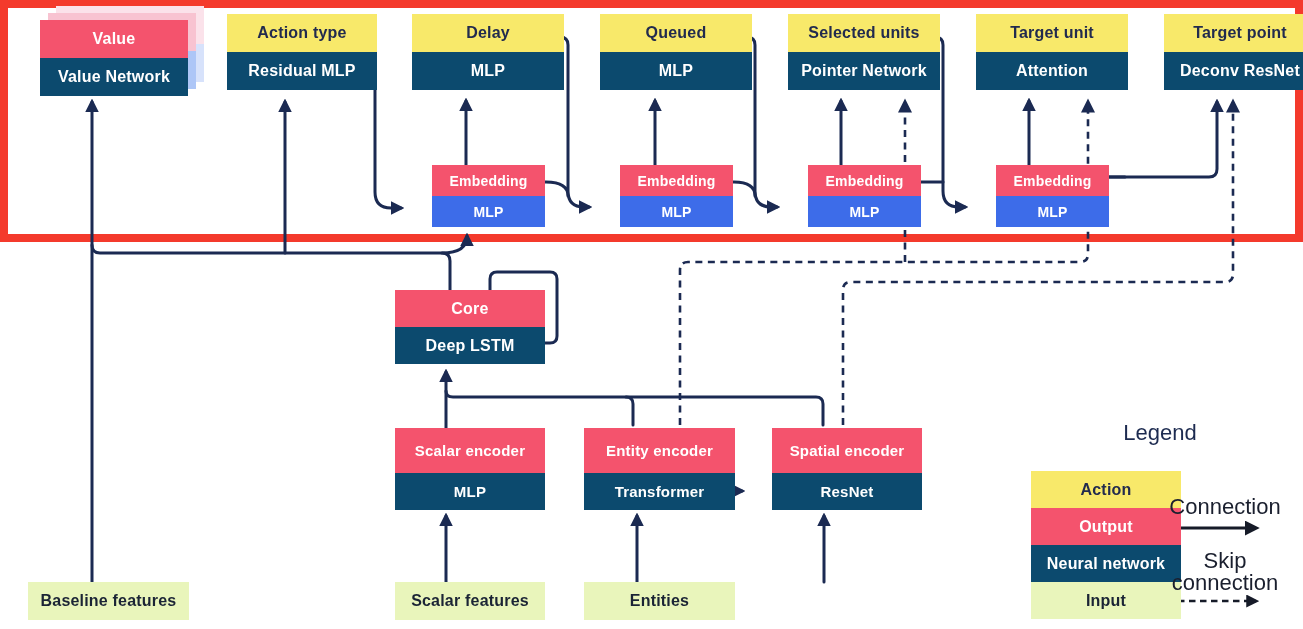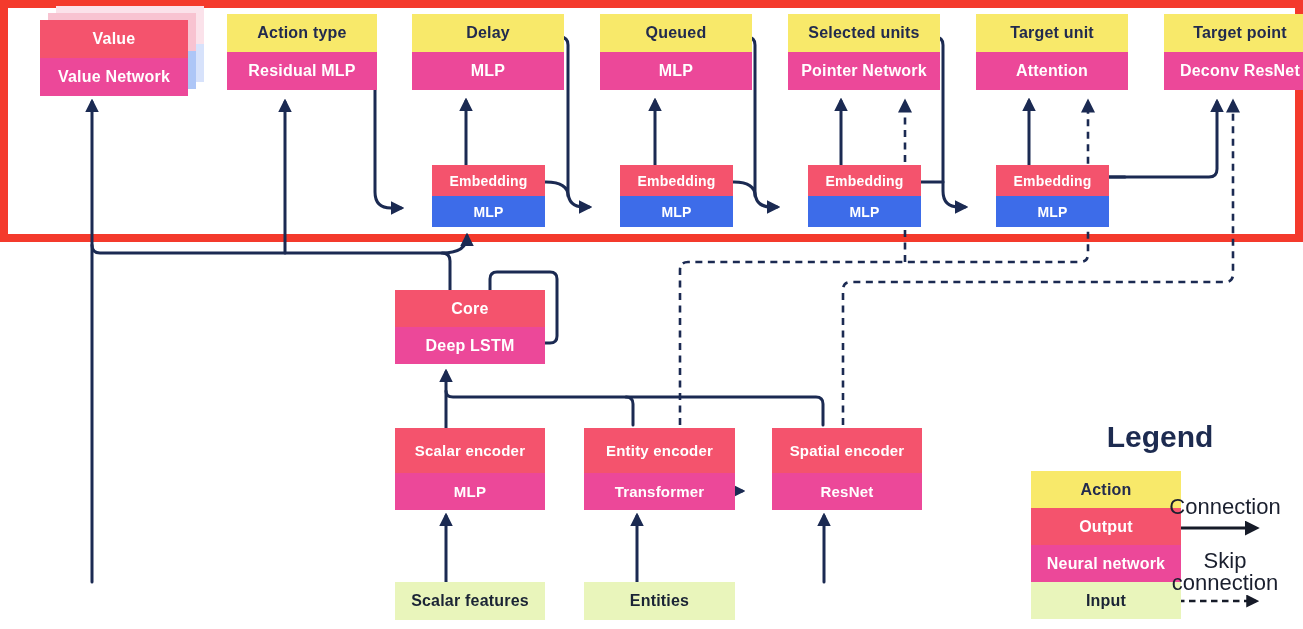--- a/index.html
+++ b/index.html
@@ -6,30 +6,30 @@
   #canvas{
     position:relative;width:1303px;height:629px;background:#fff;overflow:hidden;
     font-family:"Liberation Sans",sans-serif;
   }
   #wires{position:absolute;left:0;top:0;width:1303px;height:629px;}
   .box{position:absolute;display:flex;flex-direction:column;padding-left:22px;}
   .half{display:flex;align-items:center;justify-content:center;
         font-weight:600;letter-spacing:.2px;white-space:nowrap;}
   .yellow{background:#F8E96A;color:#222B4E;}
   .pink{background:#F4536D;color:#fff;}
-  .blue{background:#ec4899;color:#fff;}
+  .blue{background:#0c4a6e;color:#fff;}
   .embblue{background:#3D6CE9;color:#fff;}
   .green{background:#E9F5BB;color:#1B2435;}
   .fs16{font-size:16px;}
   .fs15{font-size:15px;}
   .fs14{font-size:14px;}
   .shadow2p{background:#F8C3D1;} .shadow2b{background:#ADC6F7;}
   .shadow3p{background:#FBE2EA;} .shadow3b{background:#D7E2FB;}
   .label{position:absolute;text-align:center;}
-  .legend-title{font-size:30px;font-weight:700;color:#1D2B50;}
+  .legend-title{font-size:22px;font-weight:400;color:#1D2B50;}
   .legend-arrow-label{font-size:22px;line-height:22px;font-weight:400;color:#1A1F2E;}
 </style>
 </head>
 <body>
 
 <div id="canvas">
 
   <svg id="wires" viewBox="0 0 1303 629" xmlns="http://www.w3.org/2000/svg">
     <defs>
       <marker id="ahNavy" viewBox="0 0 10 10" refX="7.5" refY="5" markerWidth="4.6" markerHeight="4.6" orient="auto-start-reverse">
@@ -151,20 +151,23 @@
   </div>
   <div class="box" style="left:562px;top:428px;width:151px;">
     <div class="half pink fs15" style="height:45px;">Entity encoder</div>
     <div class="half blue fs15" style="height:37px;">Transformer</div>
   </div>
   <div class="box" style="left:750px;top:428px;width:150px;">
     <div class="half pink fs15" style="height:45px;">Spatial encoder</div>
     <div class="half blue fs15" style="height:37px;">ResNet</div>
   </div>
 
+  <div class="box" style="left:6px;top:582px;width:161px;">
+    <div class="half green fs16" style="height:38px;">Baseline features</div>
+  </div>
   <div class="box" style="left:373px;top:582px;width:150px;text-align:right;">
     <div class="half green fs16" style="height:38px;">Scalar features</div>
   </div>
   <div class="box" style="left:562px;top:582px;width:151px;">
     <div class="half green fs16" style="height:38px;">Entities</div>
   </div>
 
   <div class="label legend-title" style="left:1095px;top:420px;width:130px;">Legend</div>
 
   <div class="box" style="left:1009px;top:471px;width:150px;">

